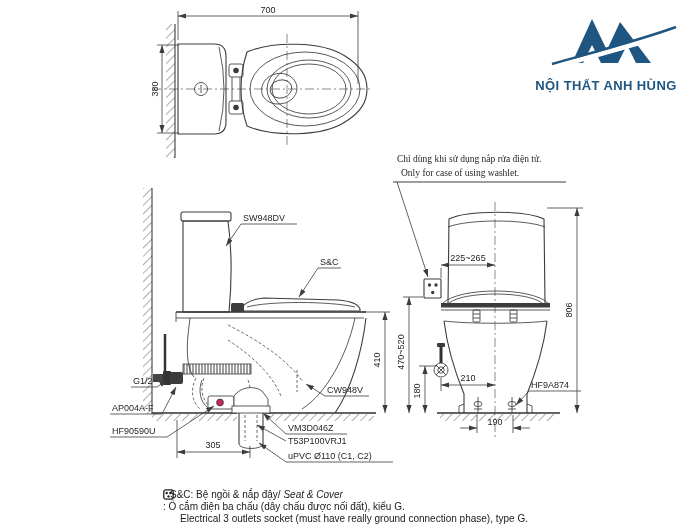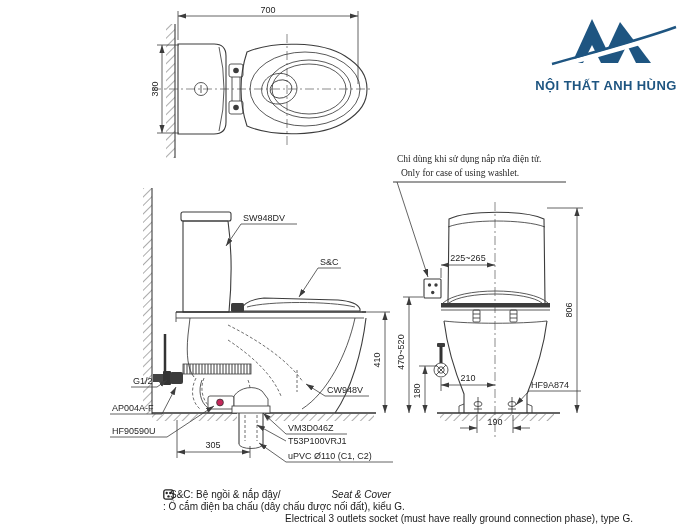--- a/index.html
+++ b/index.html
@@ -16,22 +16,22 @@
   .solid{fill:#3c3c3c;stroke:none;}
   .wfill{fill:#ffffff;}
   text.d{font:9px "Liberation Sans",sans-serif;fill:#1f1f1f;}
   text.lbl{font:9px "Liberation Sans",sans-serif;fill:#1f1f1f;}
   text.note{font:9.5px "Liberation Serif",serif;fill:#1f1f1f;}
   text.brand{font:bold 13px "Liberation Sans",sans-serif;letter-spacing:.4px;}
   
   .footer{position:absolute;left:163px;top:489px;width:470px;
           font-size:10px;line-height:12px;color:#1a1a1a;}
   .footer .l1{padding-left:7px;}
-  .footer .l3{padding-left:17px;text-align:right;}
-  .footer i{font-style:italic;margin-left:48px;}
+  .footer .l3{padding-left:17px;}
+  .footer i{font-style:italic;}
   .sock-ic{display:inline-block;vertical-align:-2px;margin-right:2px;}
 </style>
 </head>
 <body>
 
 <div class="page">
 
 <svg width="700" height="530" viewBox="0 0 700 530">
   <defs>
     <marker id="aE" markerWidth="9" markerHeight="6" refX="8" refY="2.6" orient="auto" markerUnits="userSpaceOnUse">

